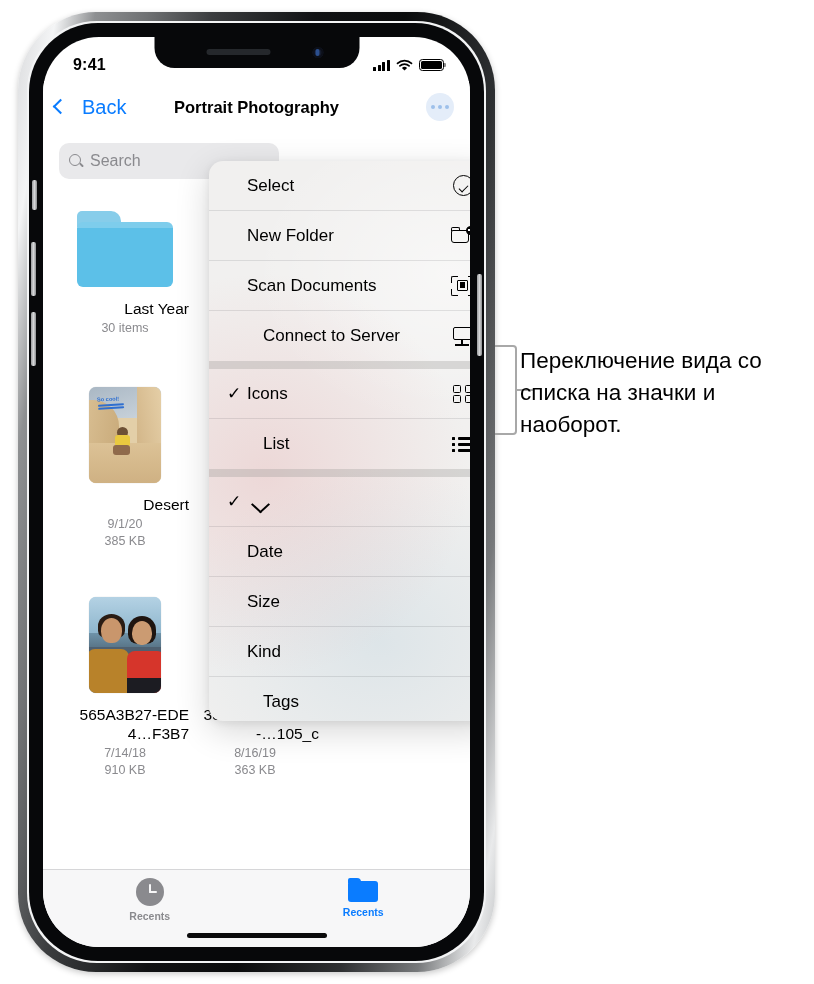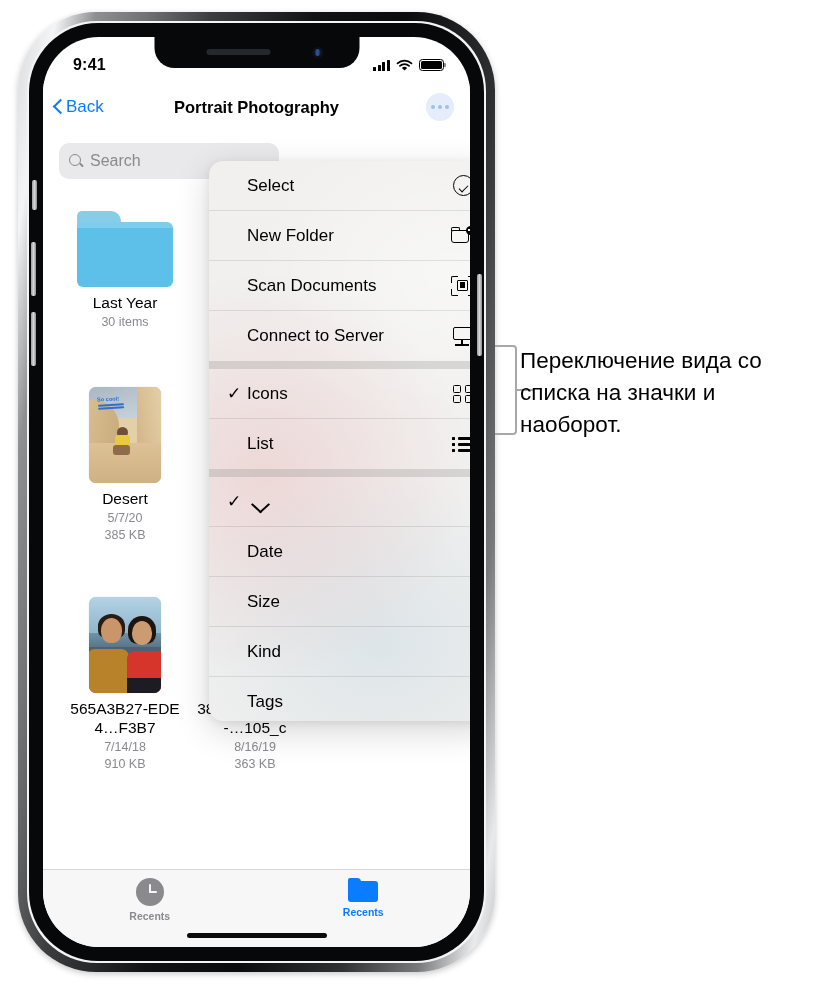--- a/index.html
+++ b/index.html
@@ -91,22 +91,22 @@
   .batt::after { content:""; position:absolute; right:-3.4px; top:3.4px; width:2px; height:4px;
     background:#000; border-radius:0 1px 1px 0; opacity:.45; }
   .batt span { display:block; width:100%; height:100%; background:#000; border-radius:1.6px; }
 
   
   .navbar {
     position: absolute; top: 44px; left: 0; right: 0; height: 52px;
     display: flex; align-items: center; z-index: 40; background: #fff;
   }
   .back-btn {
-    display: flex; align-items: center; gap: 2px; color: #0a7cff;
-    font-size: 17px; padding-left: 10px; cursor: pointer;
+    display: flex; align-items: center; gap: 18px; color: #0a7cff;
+    font-size: 20px; padding-left: 10px; cursor: pointer;
   }
   .chev-left { width: 11px; height: 19px; position: relative; }
   .chev-left::before {
     content:""; position:absolute; left:2px; top:3px; width:9px; height:9px;
     border-left: 2.8px solid #0a7cff; border-bottom: 2.8px solid #0a7cff;
     transform: rotate(45deg);
   }
   .nav-title {
     position:absolute; left:0; right:0; text-align:center;
     font-size: 16.5px; font-weight: bold; color: #000; pointer-events:none;
@@ -133,21 +133,21 @@
     background:#8a8a8e; transform: rotate(45deg); border-radius:1px; }
   .search-ph { color:#8a8a8e; font-size:16px; }
 
   
   .filegrid {
     position:absolute; left: 0; right: 0; top: 58px; bottom: 0;
     padding: 0 18px;
   }
   .fileitem { position:absolute; width: 128px; text-align:center; }
   .thumb-wrap { display:flex; align-items:flex-end; justify-content:center; height: 96px; }
-  .fname { font-size: 15.5px; color:#000; margin-top: 7px; line-height: 1.22; word-break: break-all; }
+  .fname { font-size: 15.5px; color:#000; margin-top: 13px; line-height: 1.22; word-break: break-all; text-align: right; }
   .fmeta { font-size: 12.5px; color:#8a8a8e; line-height: 1.3; margin-top: 1px; }
 
   
   .folder-ico { width: 96px; height: 76px; position: relative; }
   .folder-ico .tab {
     position:absolute; left:0; top:0; width:44px; height:16px; background:#87cdea;
     border-radius: 5px 10px 0 0;
   }
   .folder-ico .body {
     position:absolute; left:0; top:11px; width:96px; height:65px; background:#5cc0e8;
@@ -240,21 +240,21 @@
       radial-gradient(120% 50% at 60% 86%, rgba(170,200,215,.28), rgba(170,200,215,0) 62%),
       radial-gradient(100% 40% at 85% 20%, rgba(255,255,255,.5), rgba(255,255,255,0) 70%),
       #f1f0ef;
     box-shadow: 0 10px 34px rgba(0,0,0,.16), 0 2px 8px rgba(0,0,0,.08);
   }
   .mi {
     height: 50px; display:flex; align-items:center; padding: 0 17px 0 18px;
     border-bottom: .5px solid rgba(60,60,67,.13);
     position:relative; cursor:pointer;
   }
-  .mi-last { border-bottom: none; }
+  .mi-last { border-bottom: none; gap: 16px; }
   .mi-check { width: 20px; flex:none; font-size: 17px; color:#000; font-weight:600; line-height:1;}
   .mi-label { flex:1; font-size: 17px; color:#000; }
   .mi-ico { width: 26px; height: 26px; flex:none; position:relative; }
 
   .sep { height: 8px; background: rgba(150,148,146,.30); }
 
   
   .ic-check-circle { border: 1.6px solid #000; border-radius:50%; width:21px; height:21px; margin:2px; }
   .ic-check-circle::after {
     content:""; position:absolute; left:5px; top:9px; width:8px; height:4px;
@@ -393,21 +393,21 @@
                 <div class="person">
                     <div class="hair"></div>
                     <div class="shirt"></div>
                     <div class="leg"></div>
                   </div>
                 <div class="note">So cool!</div>
                 <div class="scribble"></div>
               </div>
             </div>
             <div class="fname">Desert</div>
-            <div class="fmeta">5/7/20</div>
+            <div class="fmeta">9/1/20</div>
             <div class="fmeta">385 KB</div>
           </div>
 
           <div class="fileitem" style="left:18px; top:406px;">
             <div class="thumb-wrap">
               <div class="photo ph-couple">
                 <div class="skyc"></div>
                   <div class="water"></div>
                 <div class="p1hair"></div>
                   <div class="p1head"></div>

